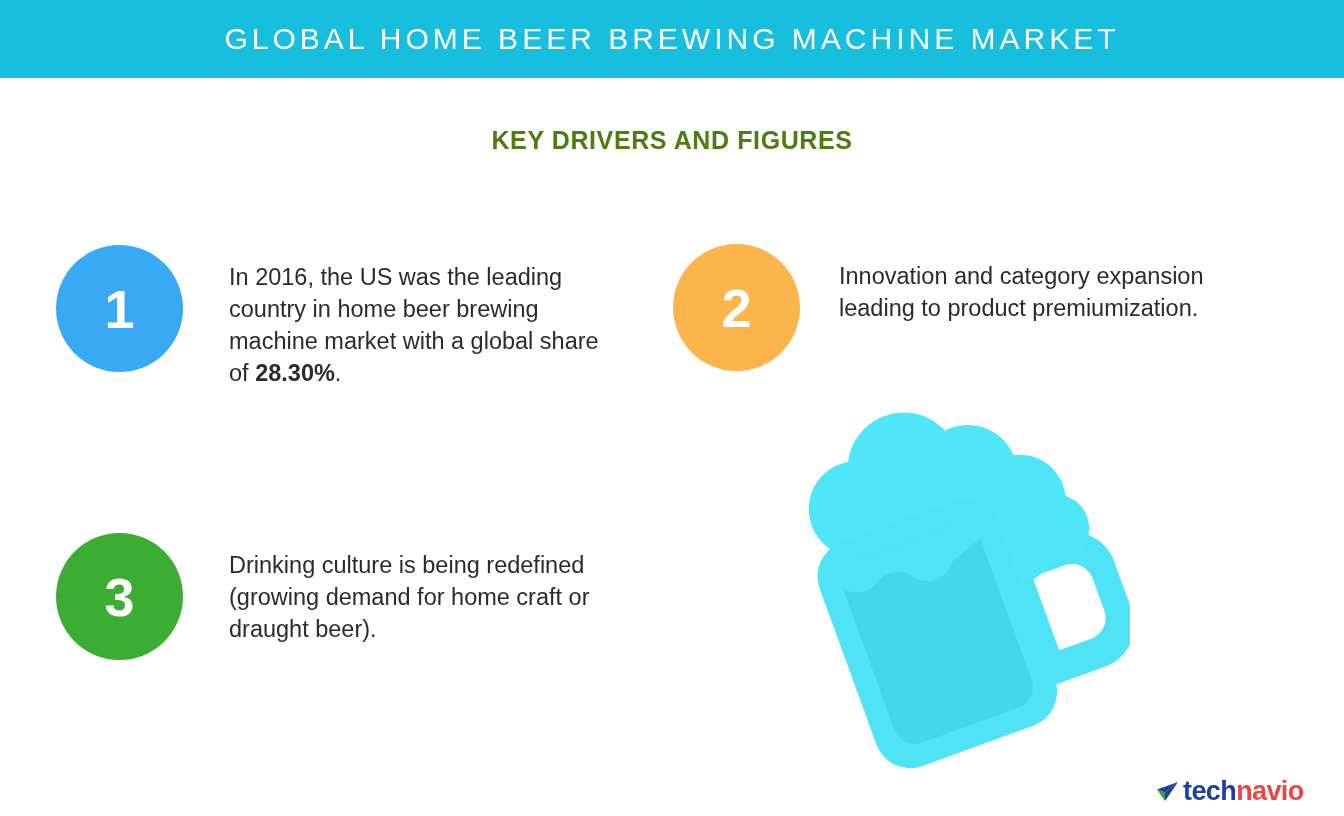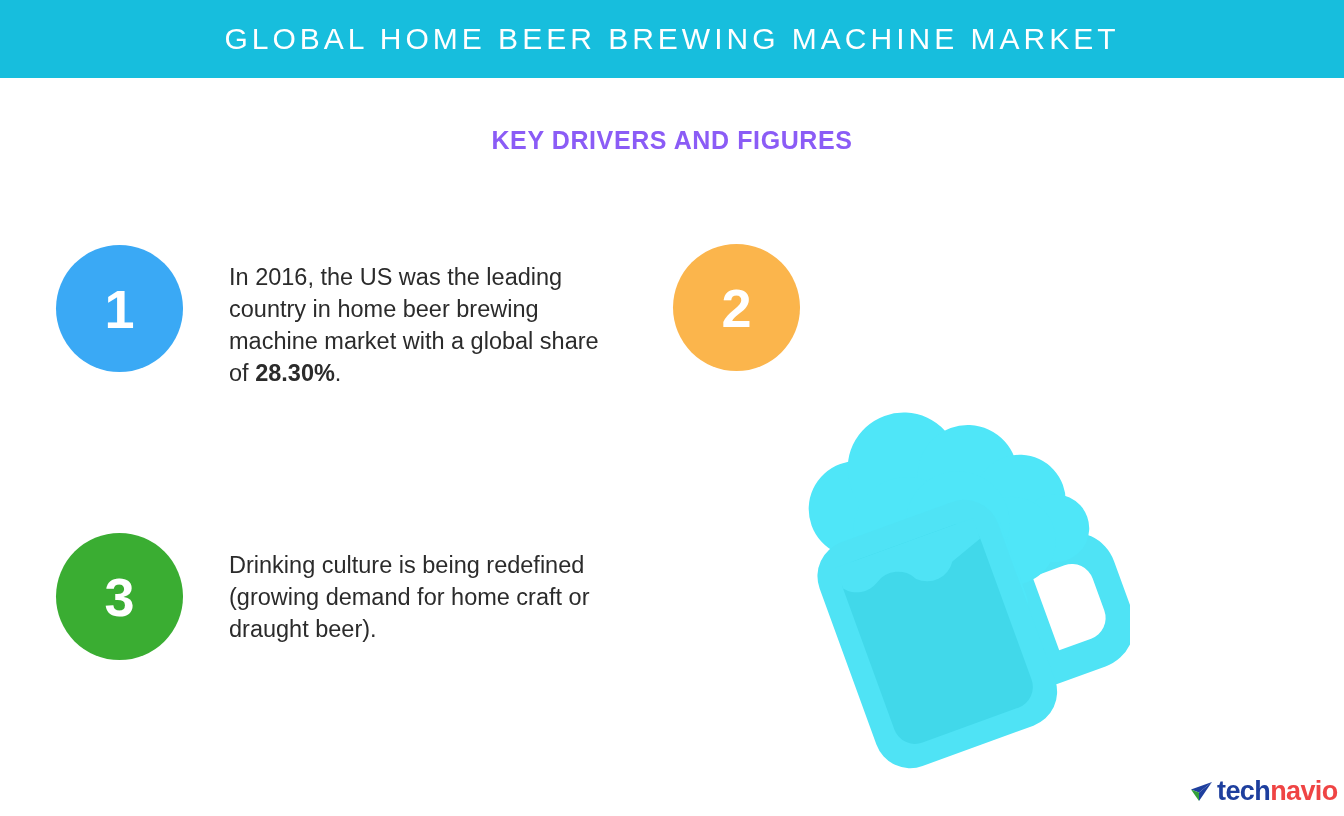--- a/index.html
+++ b/index.html
@@ -39,21 +39,21 @@
     font-family: "Liberation Sans", sans-serif;
     white-space: nowrap;
   }
 
   
   .subtitle {
     position: absolute;
     left: 0; top: 126px;
     width: 1344px;
     text-align: center;
-    color: #8b5cf6;
+    color: #4d7c0f;
     font-size: 25px;
     font-weight: bold;
     letter-spacing: 0.6px;
     text-transform: uppercase;
     font-family: "Liberation Sans", sans-serif;
   }
 
   
   .driver {
     position: absolute;
@@ -100,21 +100,21 @@
     left: 770px;
     top: 390px;
     width: 360px;
     height: 380px;
   }
   .mug-svg { display: block; width: 360px; height: 380px; }
 
   
   .logo {
     position: absolute;
-    left: 1188px;
+    left: 1154px;
     top: 774px;
     display: flex;
     align-items: center;
     height: 34px;
   }
   .logo-mark { width: 26px; height: 26px; margin-right: 3px; display:block; }
   .logo-text {
     font-size: 27px;
     font-weight: bold;
     letter-spacing: -0.6px;
@@ -137,20 +137,23 @@
 
   <div class="driver driver-1">
     <div class="badge badge-blue">1</div>
     <div class="driver-text">
       <span>In 2016, the US was the leading country in home beer brewing machine market with a global share of </span><b>28.30%</b><span>.</span>
     </div>
   </div>
 
   <div class="driver driver-2">
     <div class="badge badge-orange">2</div>
+    <div class="driver-text">
+      <span>Innovation and category expansion leading to product premiumization.</span>
+    </div>
   </div>
 
   <div class="driver driver-3">
     <div class="badge badge-green">3</div>
     <div class="driver-text">
       <span>Drinking culture is being redefined (growing demand for home craft or draught beer).</span>
     </div>
   </div>
 
   <div class="mug-wrap">

